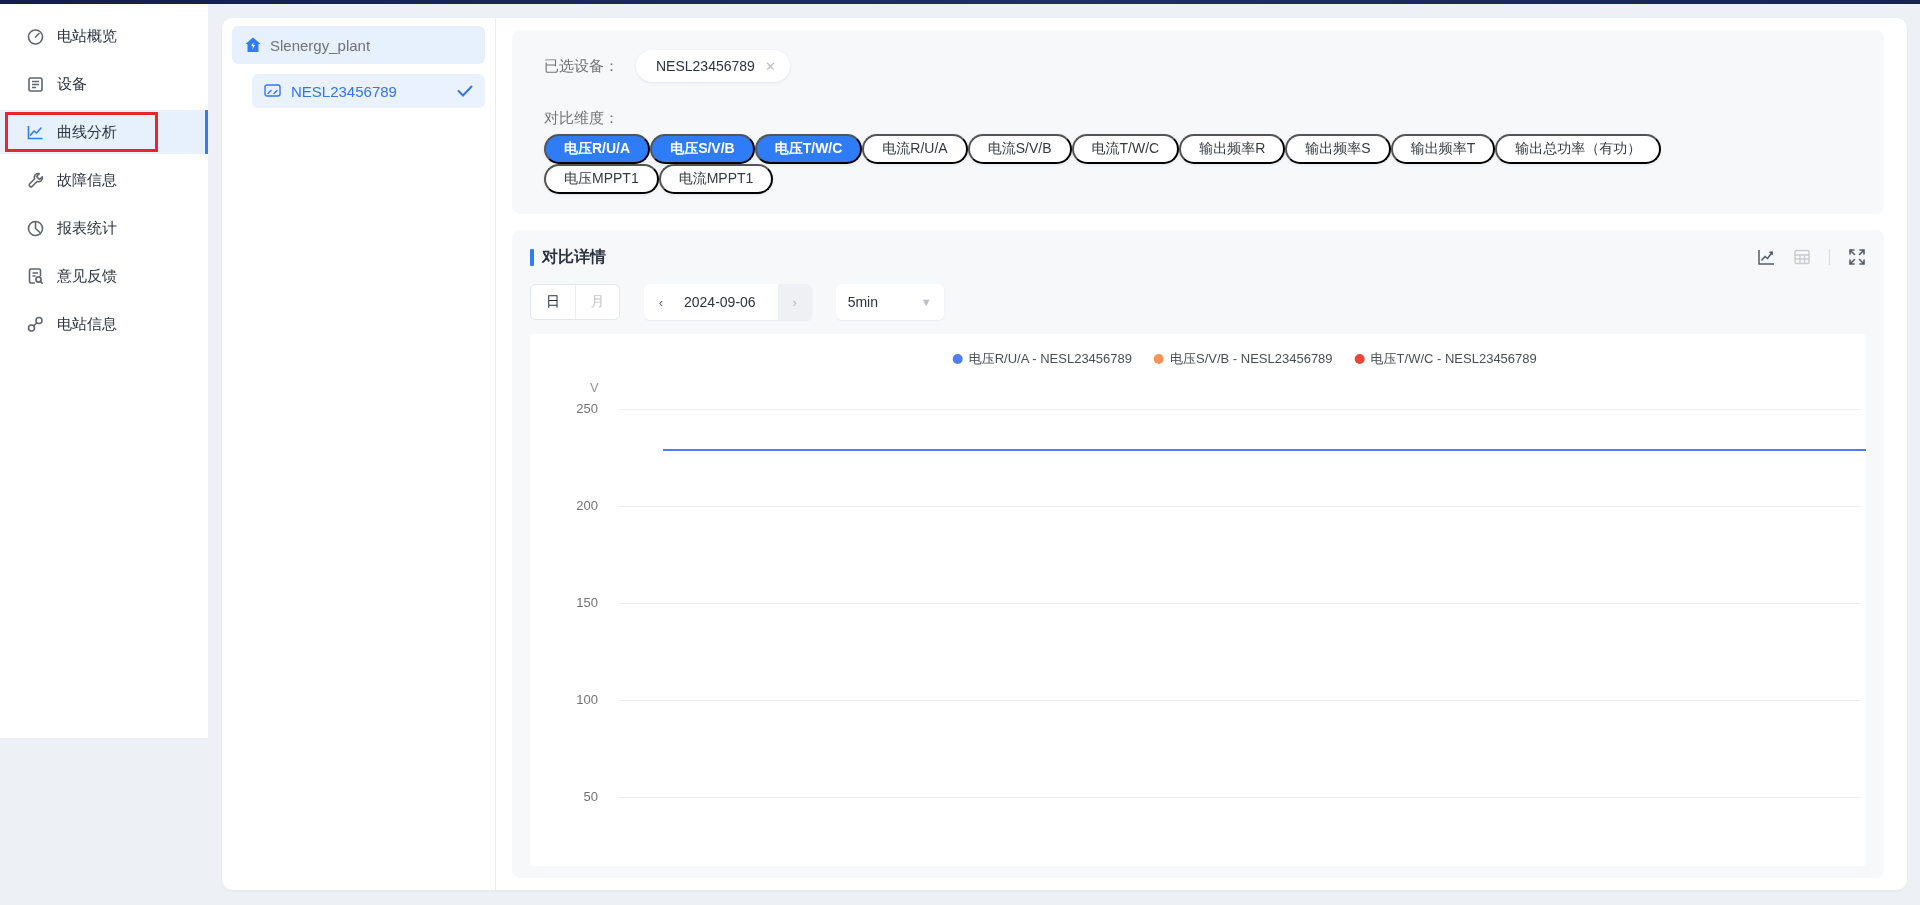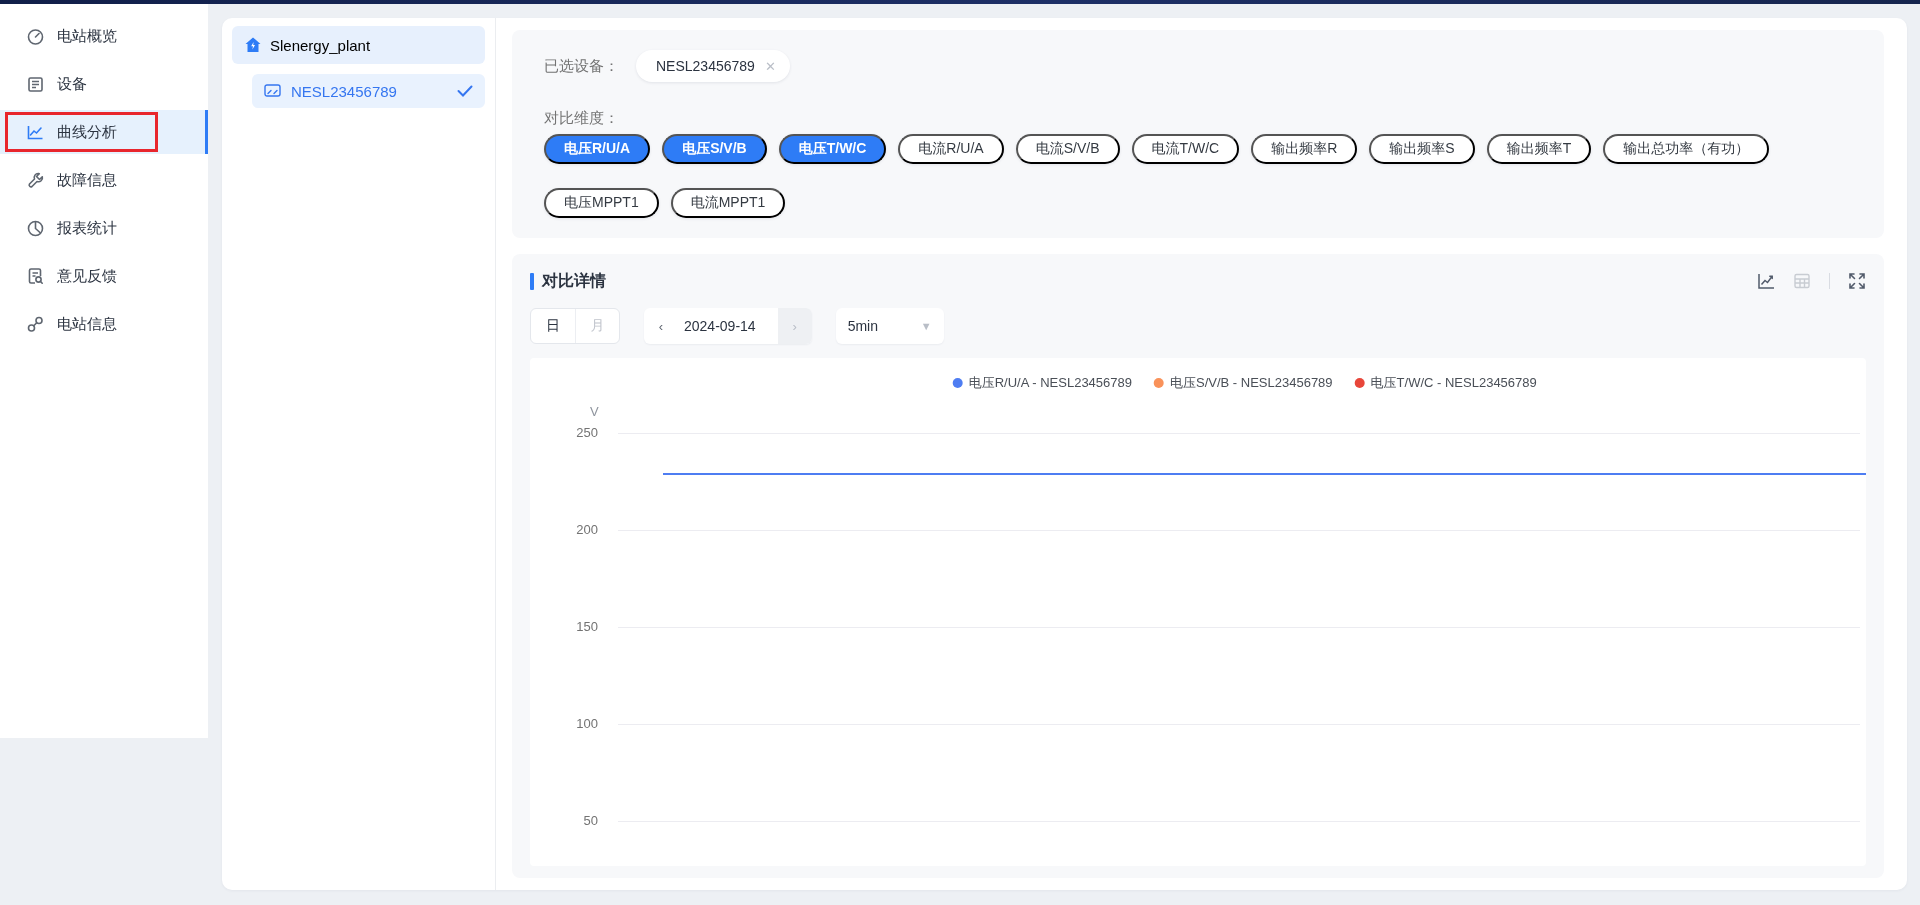--- a/index.html
+++ b/index.html
@@ -30,21 +30,21 @@
     border:3px solid #e8262d; pointer-events:none; }
 
   
   .card { position:absolute; left:222px; top:18px; width:1685px; height:872px;
     background:#fff; border-radius:10px; display:flex;
     box-shadow:0 1px 3px rgba(30,40,70,.05); overflow:hidden; }
 
   
   .tree { width:273px; flex:none; padding:8px 10px; }
   .tree-plant { height:38px; border-radius:6px; background:#e7f0fd; display:flex; align-items:center;
-    padding:0 12px; color:#000000; font-size:15px; cursor:pointer; margin-bottom:10px; }
+    padding:0 12px; color:#737373; font-size:15px; cursor:pointer; margin-bottom:10px; }
   .tree-plant .t-icon { margin-right:8px; display:flex; }
   .tree-dev { height:34px; border-radius:6px; background:#e9f2fe; display:flex; align-items:center;
     padding:0 12px; margin-left:20px; color:#3576f0; font-size:15px; cursor:pointer; }
   .tree-dev .t-icon { margin-right:10px; display:flex; }
   .tree-dev .check { margin-left:auto; display:flex; }
   .divider-v { width:1px; background:#ebedf0; flex:none; }
 
   
   .content { flex:1; display:flex; flex-direction:column; padding:12px 23px 12px 16px; min-width:0; }
   .panel { background:#f7f8fa; border-radius:8px; }
@@ -52,21 +52,21 @@
   .panel-detail { flex:1; margin-top:16px; padding:14px 18px 12px 18px; display:flex; flex-direction:column; min-height:0; }
 
   .f-row { display:flex; align-items:flex-start; }
   .f-row + .f-row { margin-top:20px;flex-direction:column; }
   .f-label { font-size:15px; color:#737373; line-height:32px; flex:none; width:92px; }
   .chips { display:flex; gap:12px; }
   .chip { height:32px; background:#fff; border-radius:16px; display:flex; align-items:center;
     padding:0 14px 0 20px; font-size:14px; color:#2b3340; box-shadow:0 1px 3px rgba(40,50,80,.10); }
   .chip .x { margin-left:10px; color:#b9bec7; font-size:13px; cursor:pointer; line-height:1; }
 
-  .pills { display:flex; flex-wrap:wrap; gap:12px; flex:1; }
+  .pills { display:flex; flex-wrap:wrap; flex:1; }
   .pill { height:30px; border-radius:15px; background:#fff; display:flex; align-items:center;
     padding:0 18px; font-size:14px; color:#343a42; cursor:pointer;
     box-shadow:0 1px 3px rgba(40,50,80,.10); white-space:nowrap; }
   .pill.active { background:#2e7cf6; color:#fff; font-weight:700; }
   .pill-break { flex-basis:100%; height:0; }
 
   
   .d-head { display:flex; align-items:center; height:26px; flex:none; }
   .d-title { display:flex; align-items:center; font-size:16px; font-weight:700; color:#2b3340; }
   .d-title::before { content:""; width:4px; height:17px; background:#2e7cf6; margin-right:8px; border-radius:1px; }
@@ -269,21 +269,21 @@
         </div>
       </div>
 
       <div class="d-controls">
         <div class="seg" id="seg">
             <span class="seg-btn active">日</span>
             <span class="seg-btn">月</span>
           </div>
         <div class="datenav">
           <span class="nav-arrow">‹</span>
-          <span class="date-text">2024-09-14</span>
+          <span class="date-text">2024-09-06</span>
           <span class="nav-arrow disabled">›</span>
         </div>
         <div class="select">
           <span>5min</span>
           <span class="caret">▼</span>
         </div>
       </div>
 
       <div class="chart" id="chart">
           <div class="legend">

